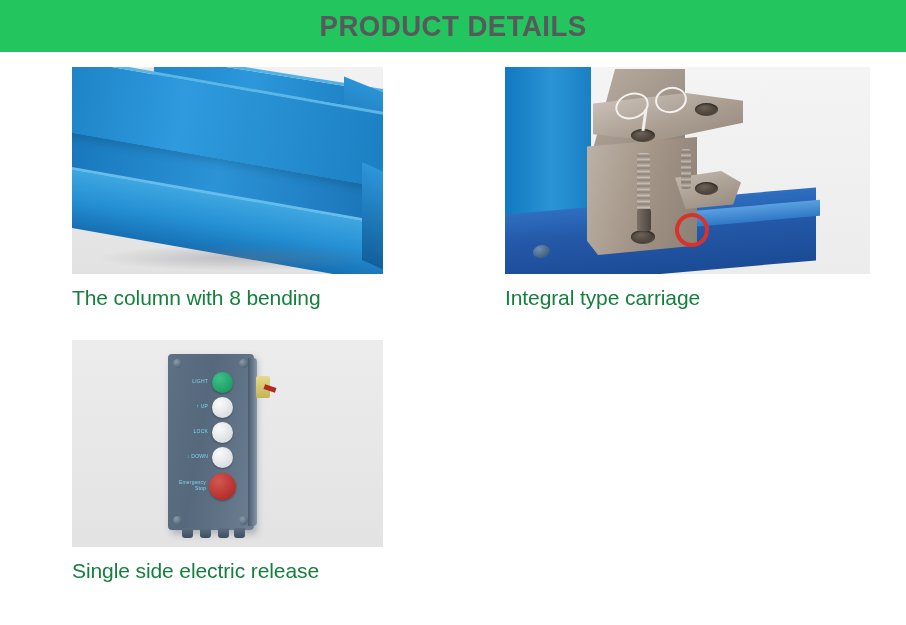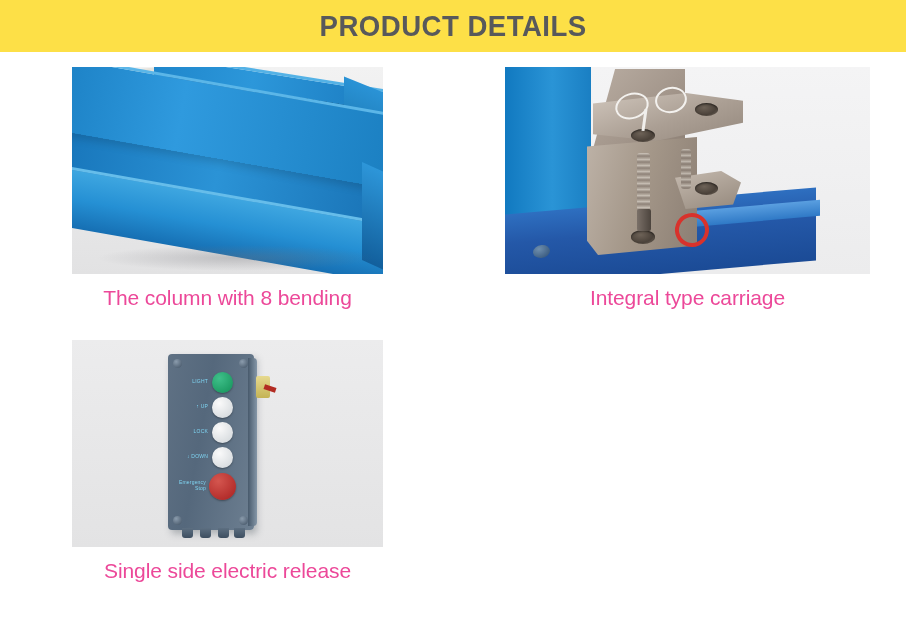--- a/index.html
+++ b/index.html
@@ -15,21 +15,21 @@
     position: relative;
   }
 
   
   .header-band {
     position: absolute;
     left: 0;
     top: 0;
     width: 906px;
     height: 52px;
-    background: #fde047;
+    background: #22c55e;
     display: flex;
     align-items: center;
     justify-content: center;
   }
   .header-title {
     font-size: 30px;
     font-weight: bold;
     letter-spacing: 0.5px;
     color: #58595b;
     font-family: "Liberation Sans Narrow", "Liberation Sans", sans-serif;
@@ -57,23 +57,22 @@
     position: relative;
     width: 100%;
     height: 207px;
     overflow: hidden;
     background: #e6e6e7;
   }
   .caption {
     margin-top: 11px;
     font-size: 21px;
     line-height: 25px;
-    color: #ec4899;
+    color: #15803d;
     letter-spacing: -0.1px;
-    text-align: center;
   }
   .caption-2line { line-height: 25px; }
 
   
   .p1 { background: linear-gradient(180deg,#f2f2f2 0%,#e9e9ea 55%,#e2e2e3 100%); }
   .p1 .bg-box {
     position: absolute; left: 8px; top: 2px; width: 120px; height: 60px;
     background: linear-gradient(160deg,#efece6,#cfcabf);
     transform: skewY(-6deg);
   }

